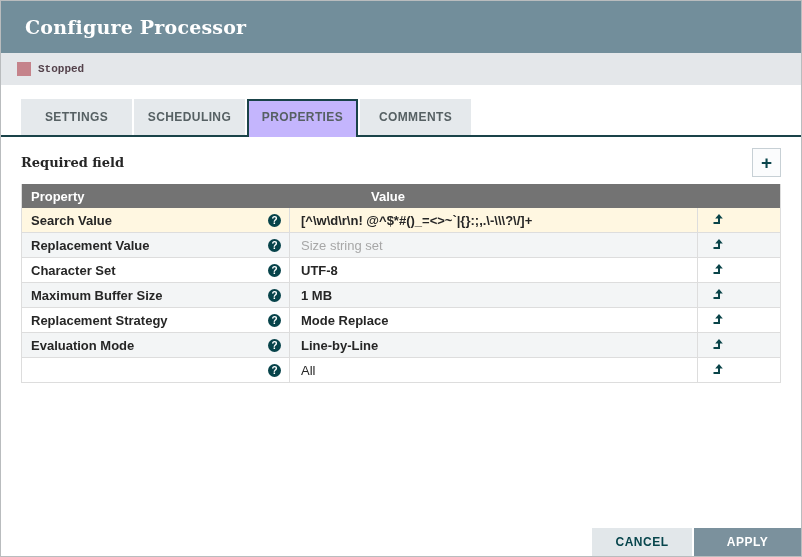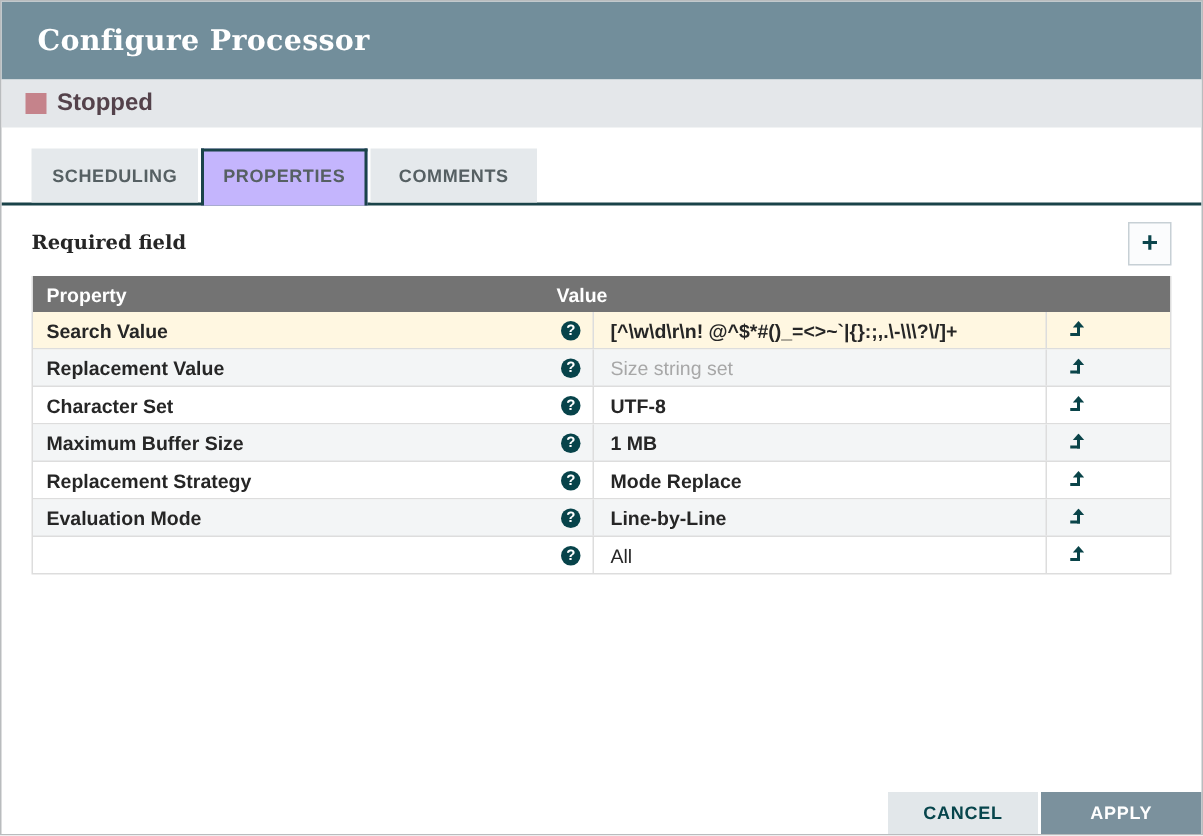--- a/index.html
+++ b/index.html
@@ -30,22 +30,22 @@
   .status-bar {
     height:32px; background:#e4e7ea;
     display:flex; align-items:center;
     padding-left:16px;
   }
   .status-square {
     width:14px; height:14px; background:#c5838b;
     display:inline-block; margin-right:7px;
   }
   .status-label {
-    font-family:Liberation Sans, sans-serif;
-    font-weight:bold; font-size:16px; color:#54424b;
+    font-family:Liberation Mono, monospace;
+    font-weight:bold; font-size:11px; color:#54424b;
   }
 
   
   .tab-area { position:relative; height:38px; margin-top:14px; }
   .tab-underline {
     position:absolute; left:0; right:0; bottom:0; height:2px;
     background:#1a4349; z-index:1;
   }
   .tab-row {
     position:absolute; top:0; left:0;
@@ -94,21 +94,21 @@
   .phead .col-prop { width:338px; padding-left:9px; }
   .phead .col-val  { flex:1; padding-left:11px; }
   .phead .col-act  { width:82px; }
   .prow {
     display:flex; height:25px; border-bottom:1px solid #dddddd;
     align-items:stretch; background:#ffffff;
   }
   .prow.stripe     { background:#f3f5f6; }
   .prow.highlight  { background:#fff7e1; }
   .cell-prop {
-    width:374px; border-right:1px solid #dddddd;
+    width:268px; border-right:1px solid #dddddd;
     display:flex; align-items:center; padding-left:9px;
   }
   .cell-val {
     flex:1; border-right:1px solid #dddddd;
     display:flex; align-items:center; padding-left:11px;
   }
   .cell-act {
     width:82px; display:flex; align-items:center; padding-left:14px;
   }
   .prow .pname, .prow .pval { font-weight:bold; }
@@ -144,20 +144,21 @@
   </div>
 
   <div class="status-bar">
     <span class="status-square"></span>
     <span class="status-label">Stopped</span>
   </div>
 
   <div class="tab-area">
     <div class="tab-underline"></div>
     <div class="tab-row">
+      <div class="tab">SETTINGS</div>
       <div class="tab">SCHEDULING</div>
       <div class="tab active">PROPERTIES</div>
       <div class="tab">COMMENTS</div>
     </div>
   </div>
 
   <div class="toolbar-row">
     <span class="required-label">Required field</span>
     <div class="add-btn">
       <span>+</span>

